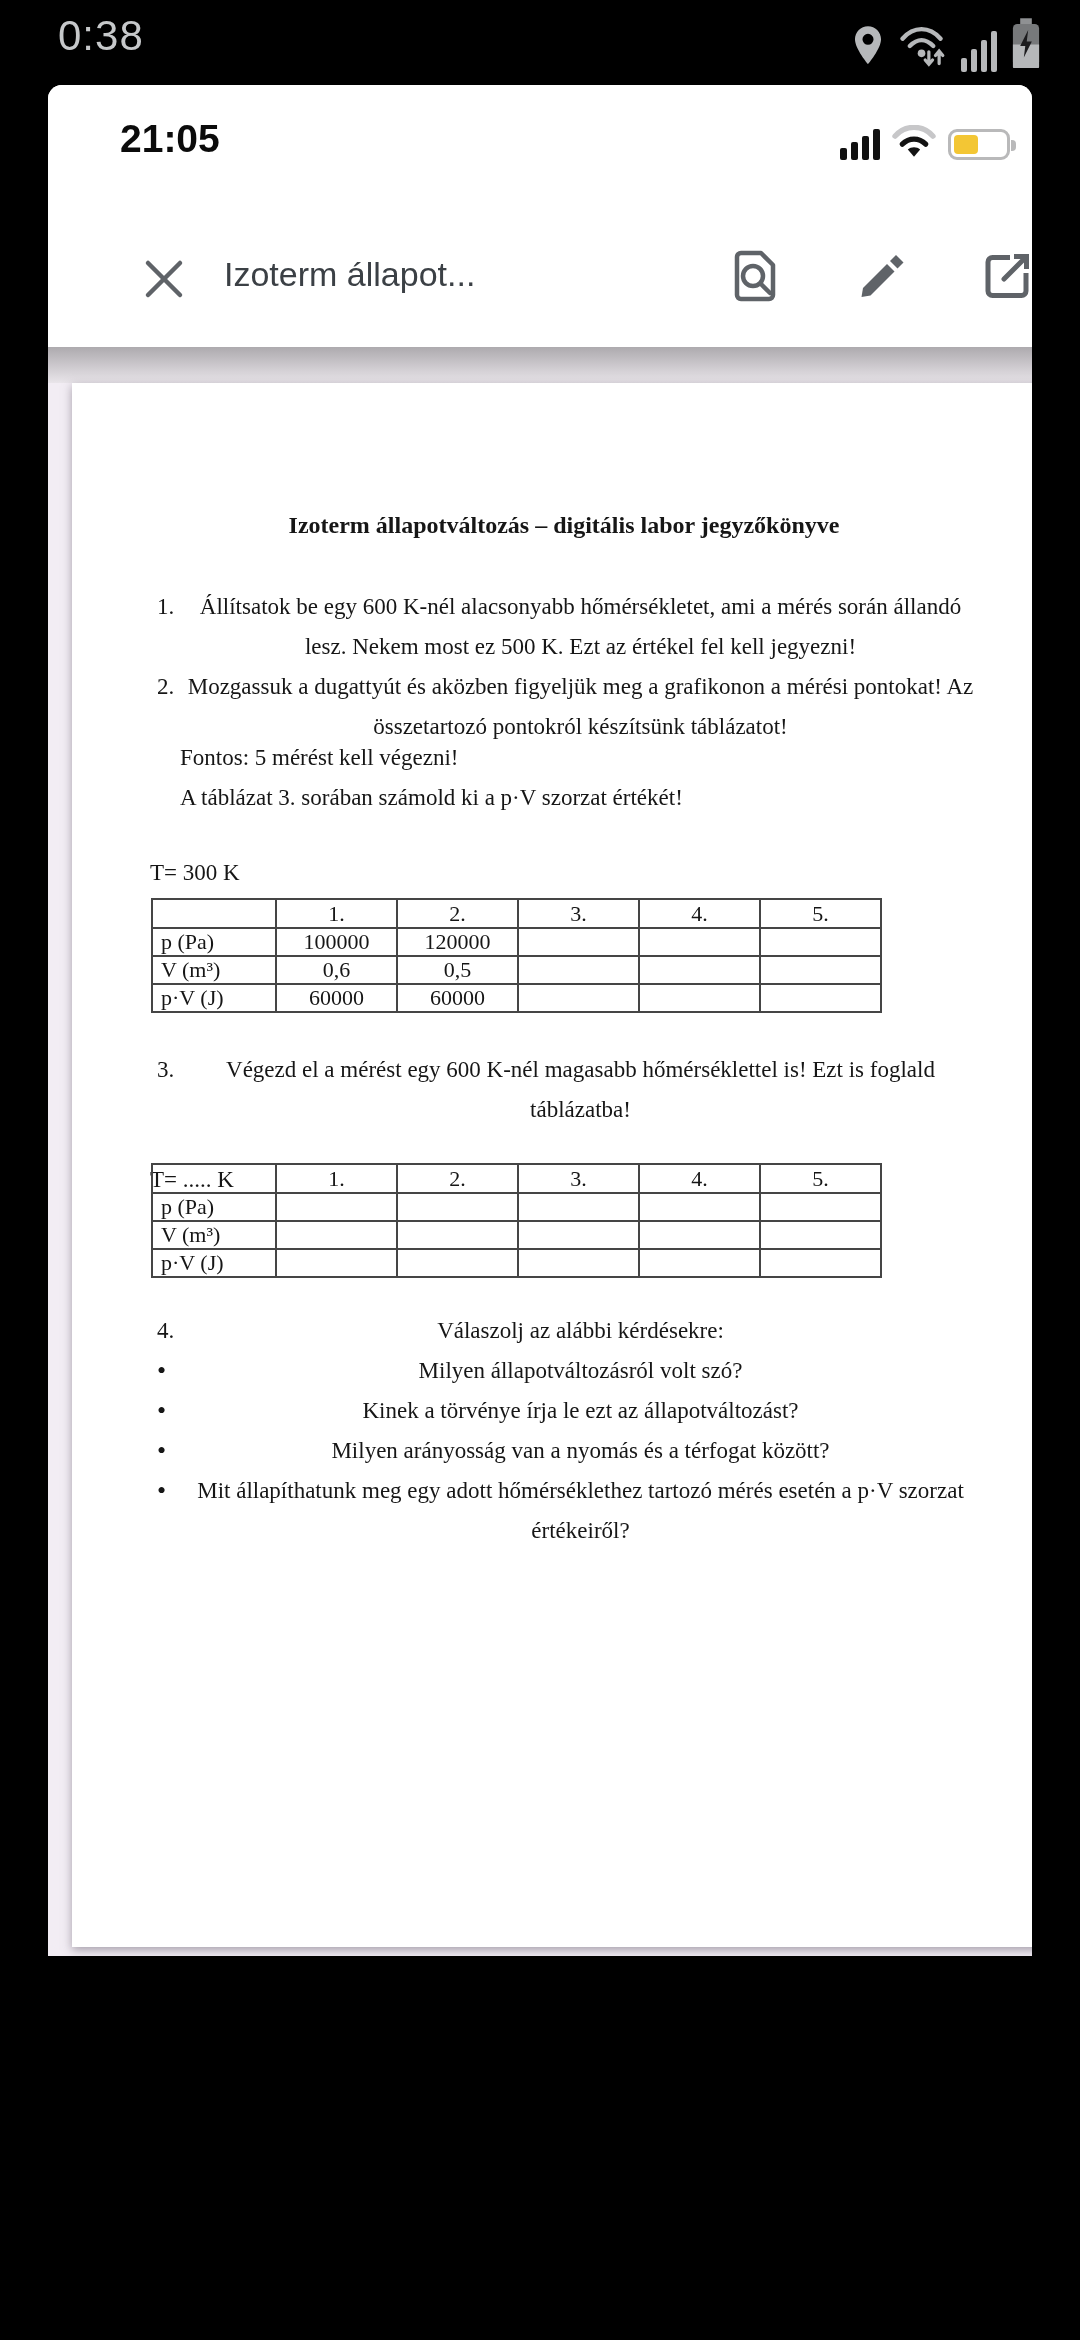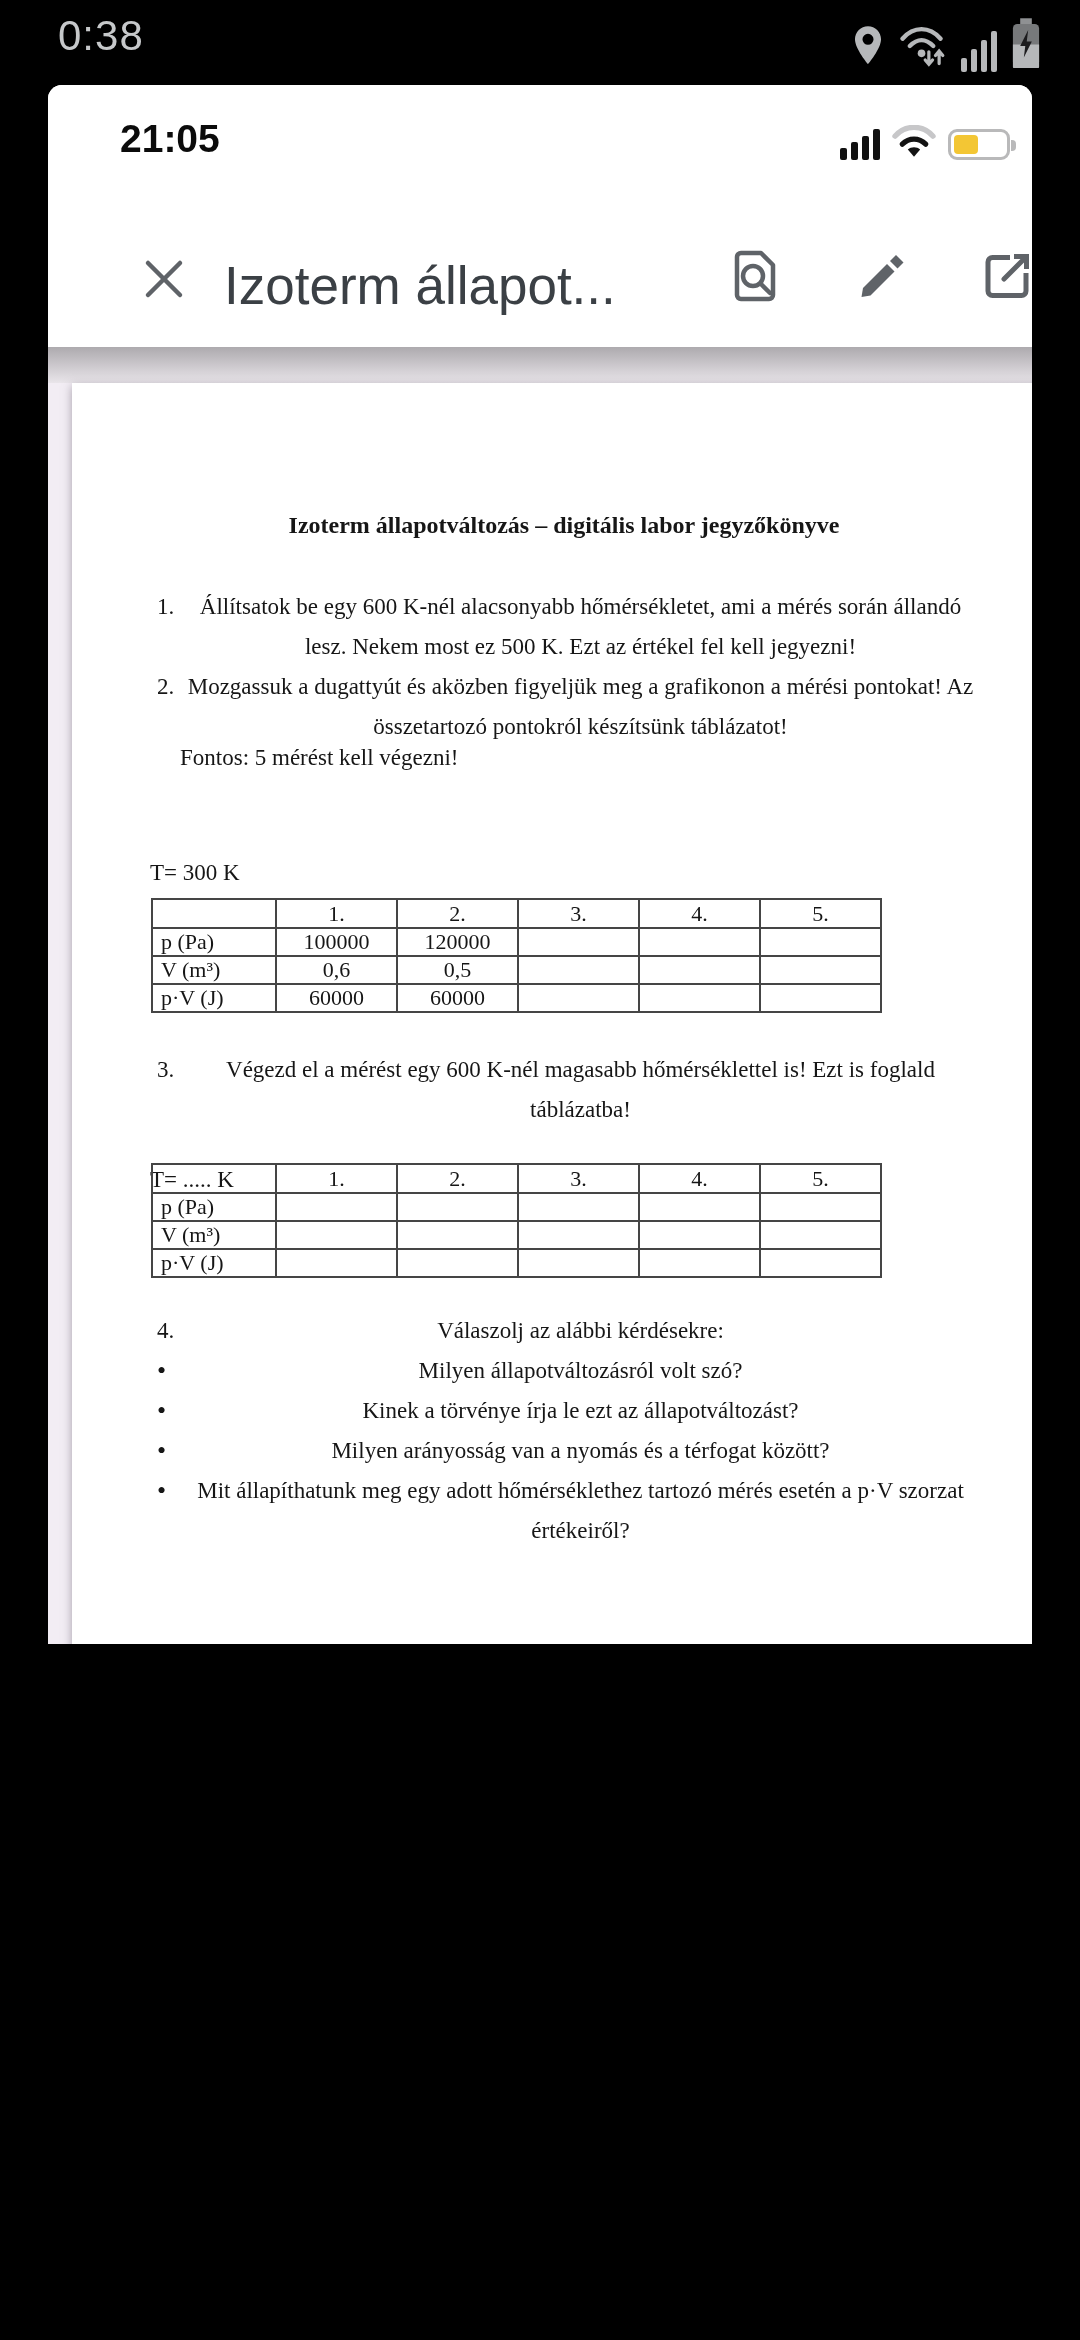--- a/index.html
+++ b/index.html
@@ -1,17 +1,17 @@
 <!DOCTYPE html>
 <html><head>
 <meta charset="utf-8">
 <style>
   * { margin:0; padding:0; box-sizing:border-box; }
   html,body { width:1080px; height:2340px; background:#000; }
-  .screen { position:relative; width:1080px; height:1644px; background:#000; overflow:hidden;
+  .screen { position:relative; width:1080px; height:1956px; background:#000; overflow:hidden;
             font-family:"Liberation Sans", sans-serif; }
 
   
   .a-status { position:absolute; top:0; left:0; width:1080px; height:85px; background:#000; }
   .a-time { position:absolute; left:58px; top:12px; font-size:42px; color:#c6c8ca; letter-spacing:1px; }
   .a-icons { position:absolute; right:38px; top:16px; height:56px; display:flex; align-items:flex-end; gap:13px; }
 
   
   .inner { position:absolute; left:48px; top:85px; width:984px; height:2128px;
            background:#fff; border-radius:14px 14px 0 0; overflow:hidden; }
@@ -20,21 +20,21 @@
   .ios-time { position:absolute; left:72px; top:32px; font-size:39px; font-weight:bold; color:#0b0b0b; }
   .ios-icons { position:absolute; right:22px; top:40px; display:flex; align-items:center; gap:12px; }
   .sigbars { display:flex; align-items:flex-end; gap:4px; }
   .sigbars i { display:block; width:7px; background:#111; border-radius:2px; }
   .ios-batt { position:relative; width:62px; height:31px; border:3px solid #b9b9ba; border-radius:9px; background:#fff; }
   .ios-batt .fill { position:absolute; left:3px; top:3px; bottom:3px; width:24px; background:#f3c634; border-radius:4px; }
   .ios-batt .nub { position:absolute; right:-9px; top:8px; width:5px; height:11px; background:#b9b9ba; border-radius:0 4px 4px 0; }
 
   .toolbar { position:absolute; top:130px; left:0; width:100%; height:132px; background:#fff; }
   .tb-close { position:absolute; left:88px; top:36px; width:56px; height:56px; cursor:pointer; }
-  .tb-title { position:absolute; left:176px; top:40px; font-size:53px; color:#3b4045; }
+  .tb-title { position:absolute; left:176px; top:40px; font-size:34px; color:#3b4045; }
   .tb-btn { position:absolute; top:30px; width:62px; height:62px; cursor:pointer; }
   .tb-find { left:676px; }
   .tb-edit { left:803px; }
   .tb-open { left:928px; }
 
   .tb-shadow { position:absolute; top:262px; left:0; width:100%; height:36px;
                background:linear-gradient(#adaaae,#e9e5ea); }
 
   .doc-bg { position:absolute; top:298px; left:0; width:100%; height:1830px; background:#f2edf4; }
   .page { position:absolute; top:0; left:0; width:100%; height:1564px; background:#fff;
@@ -185,20 +185,21 @@
           <span class="num">1.</span>
           <span class="txt">Állítsatok be egy 600 K-nél alacsonyabb hőmérsékletet, ami a mérés során állandó lesz. Nekem most ez 500 K. Ezt az értékel fel kell jegyezni!</span>
         </div>
 
         <div class="li" style="top:284px">
           <span class="num">2.</span>
           <span class="txt">Mozgassuk a dugattyút és aközben figyeljük meg a grafikonon a mérési pontokat! Az összetartozó pontokról készítsünk táblázatot!</span>
         </div>
 
         <div class="note" style="top:362px">Fontos: 5 mérést kell végezni!</div>
+        <div class="note" style="top:402px">A táblázat 3. sorában számold ki a p·V szorzat értékét!</div>
 
         <div class="tlabel" style="top:477px">T= 300 K</div>
 
         <table class="dtable" style="top:515px">
           <colgroup>
               <col style="width:124px">
               <col style="width:121px">
               <col style="width:121px">
               <col style="width:121px">
               <col style="width:121px">

